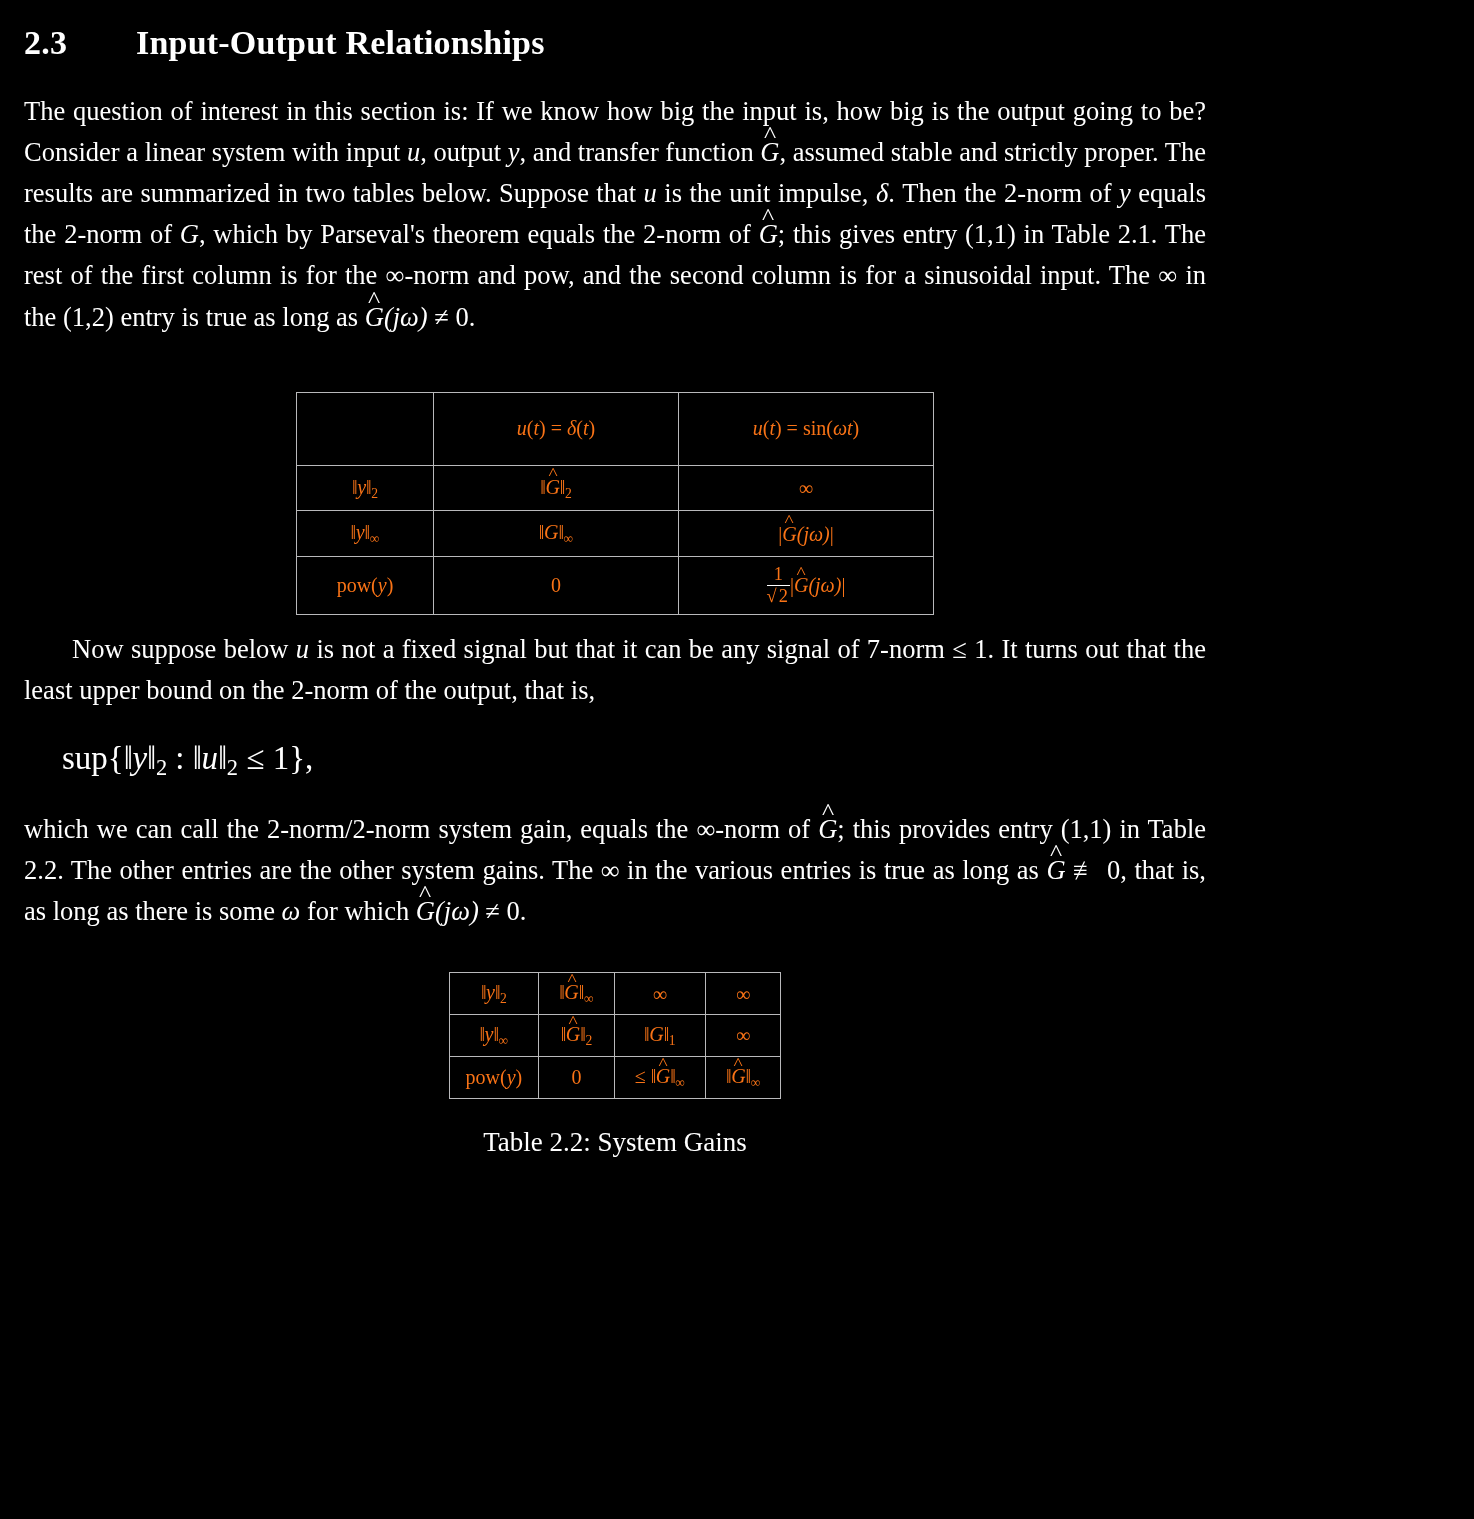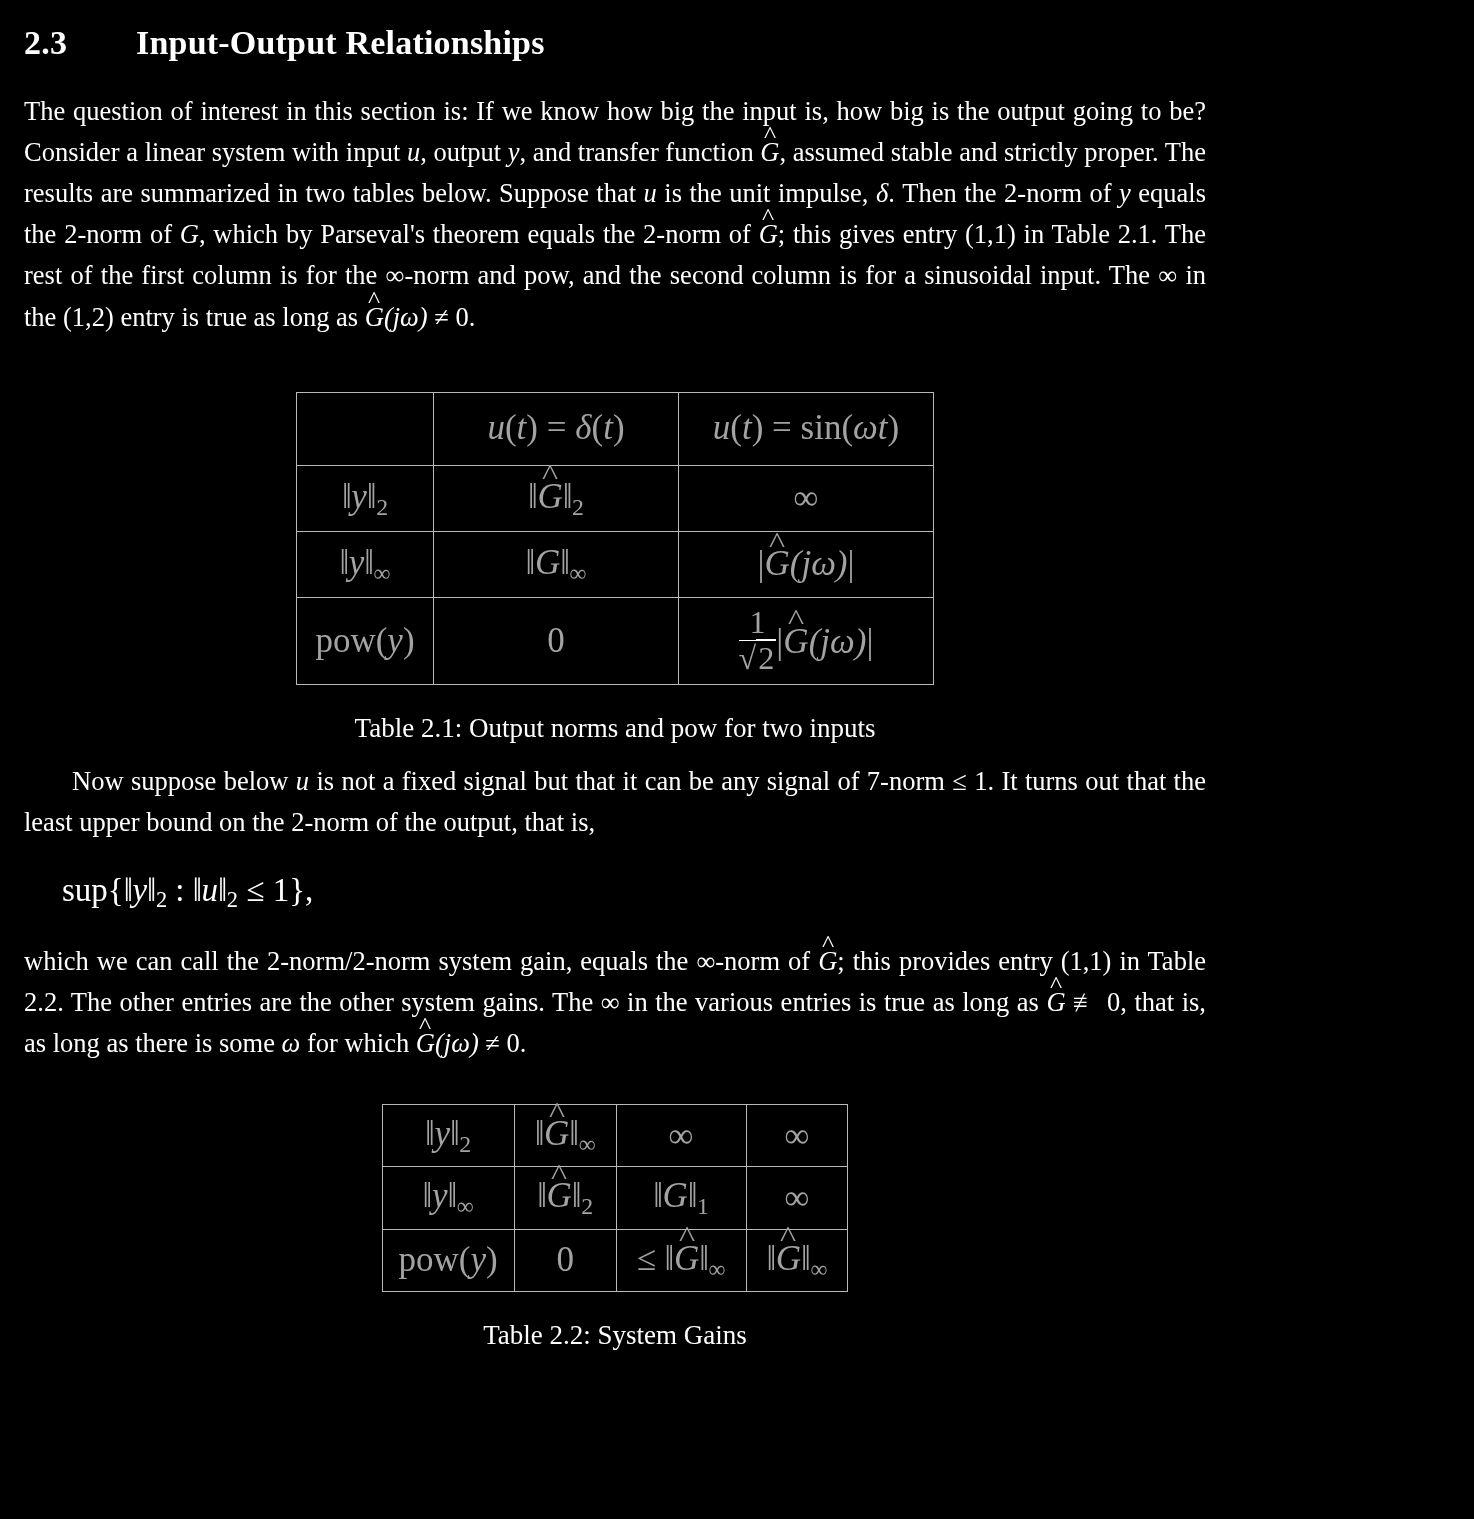--- a/index.html
+++ b/index.html
@@ -62,22 +62,22 @@
     font-style: normal;
   }
   .nrm { letter-spacing: -0.5px; }
   .tblwrap {
     display: flex;
     justify-content: center;
     margin: 54px 0 0 0;
   }
   table.t {
     border-collapse: collapse;
-    font-size: 35px;
-    color: #a3a3a3;
+    font-size: 20px;
+    color: #f97316;
     padding-left: 48px;
   }
   table.t td, table.t th {
     border: 1px solid #b9b9bb;
     font-weight: normal;
     text-align: center;
     vertical-align: middle;
   }
   
   table.t1 td.hdr-blank { width: 134px; height: 70px; }
@@ -169,23 +169,20 @@
         </td>
         <td class="cell">0</td>
         <td class="cell">
           <span class="frac"><span class="n">1</span><span class="d"><span class="up">√</span><span class="sqrt">2</span></span></span><span class="up">|</span><span class="math hat">G</span><span class="math">(jω)</span><span class="up">|</span>
         </td>
       </tr>
     </tbody>
       </table>
   </div>
 
-  <div class="caption">
-    <span>Table 2.1:  Output norms and </span><span class="it">pow</span><span> for two inputs</span>
-  </div>
 
   <div class="para-gap"></div>
 
   <p class="body-text indent">
     <span>Now suppose below </span><span class="math">u</span><span> is not a fixed signal but that it can be any signal of 7-norm ≤ 1. It turns out that the least upper bound on the 2-norm of the output, that is,</span>
   </p>
 
   <div class="eqline">
     <span class="up">sup{</span><span class="nrm">‖</span><span class="math">y</span><span class="nrm">‖</span><sub>2</sub><span class="up"> : </span><span class="nrm">‖</span><span class="math">u</span><span class="nrm">‖</span><sub>2</sub><span class="up"> ≤ 1},</span>
   </div>

